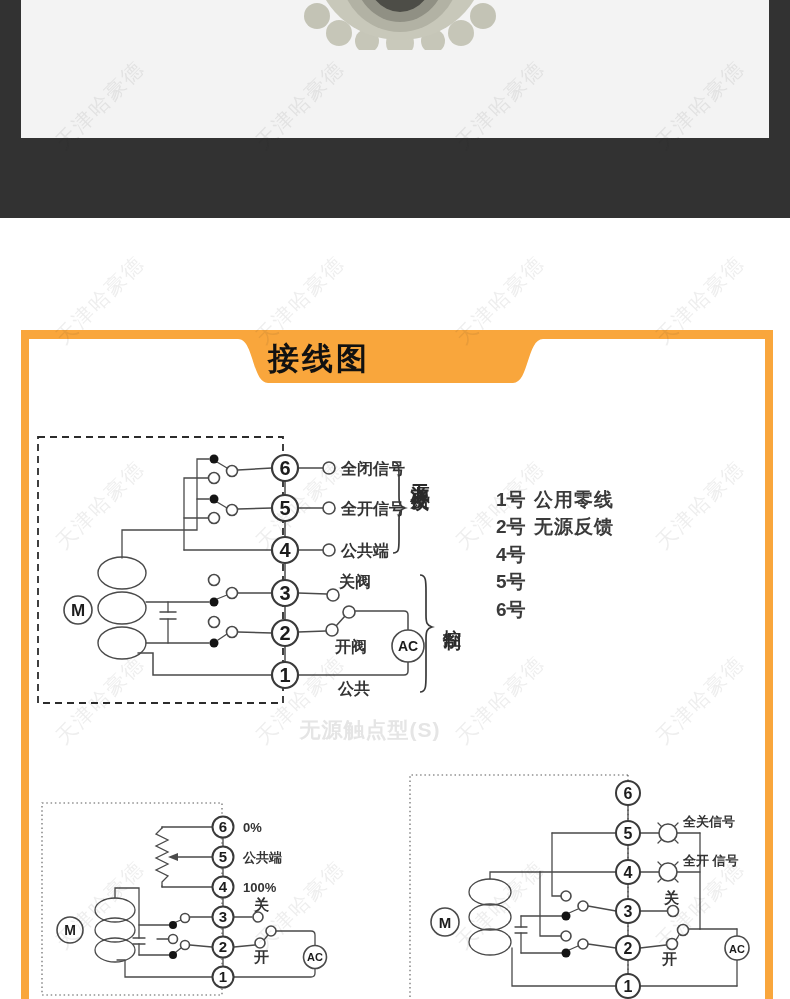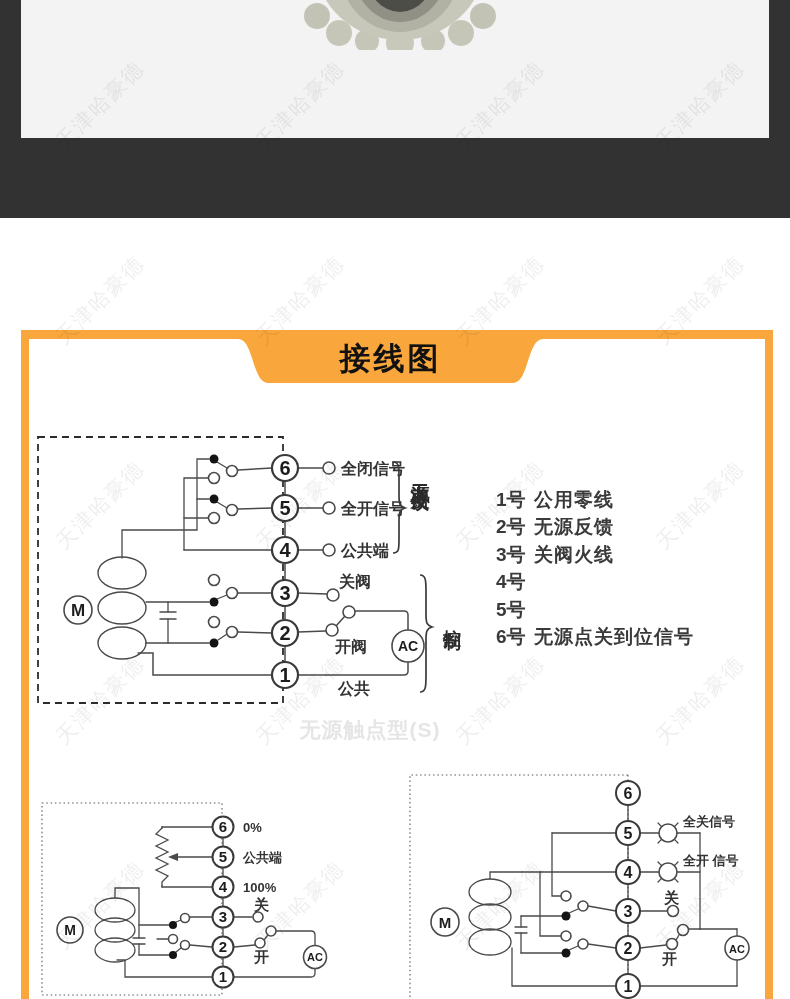--- a/index.html
+++ b/index.html
@@ -5,21 +5,21 @@
   html,body{margin:0;padding:0;background:#1f1f1f;}
   .page{position:relative;width:790px;height:999px;background:#323232;overflow:hidden;
         font-family:"Liberation Sans", sans-serif;}
   .abs{position:absolute;}
   .photo-strip{left:21px;top:0;width:748px;height:138px;background:#f3f3f3;}
   .white-area{left:0;top:218px;width:790px;height:781px;background:#ffffff;}
   .panel{left:21px;top:330px;width:752px;height:669px;background:#ffffff;}
   .panel-border-left{left:21px;top:330px;width:8px;height:669px;background:#F9A63C;}
   .panel-border-right{left:765px;top:330px;width:8px;height:669px;background:#F9A63C;}
   .banner-svg{left:21px;top:330px;}
-  .banner-title{left:268px;top:336px;width:245px;height:46px;line-height:46px;text-align:center;
+  .banner-title{left:268px;top:336px;width:245px;height:46px;line-height:46px;
         font-size:31px;font-weight:700;color:#111;letter-spacing:3px;}
   .caption{left:260px;top:716px;width:220px;text-align:center;font-size:21px;font-weight:700;color:#e5e5e5;letter-spacing:1px;}
   .notes{left:496px;top:486px;}
   .note-row{display:flex;height:27.5px;align-items:center;font-size:19px;font-weight:700;color:#3a3a3a;}
   .note-num{width:38px;}
   .note-label{letter-spacing:1px;}
   .vtext{writing-mode:vertical-rl;text-orientation:upright;font-weight:700;color:#2b2b2b;letter-spacing:3px;}
   .vfeedback{left:407px;top:468px;height:100px;font-size:19px;}
   .vcontrol{left:440px;top:614px;height:48px;font-size:18px;}
   .wm-layer{left:0;top:0;width:790px;height:999px;pointer-events:none;z-index:50;}
@@ -177,32 +177,27 @@
   <div class="abs notes">
     <div class="note-row">
         <span class="note-num">1号</span>
         <span class="note-label">公用零线</span>
       </div>
     <div class="note-row">
         <span class="note-num">2号</span>
         <span class="note-label">无源反馈</span>
       </div>
     <div class="note-row">
-        <span class="note-num">3号</span>
-        <span class="note-label">关阀火线</span>
-      </div>
-    <div class="note-row">
         <span class="note-num">4号</span>
       </div>
     <div class="note-row">
         <span class="note-num">5号</span>
       </div>
     <div class="note-row">
         <span class="note-num">6号</span>
-        <span class="note-label">无源点关到位信号</span>
       </div>
   </div>
 
   <div class="abs caption">无源触点型(S)</div>
 
   <svg class="abs" style="left:30px;top:790px" width="340" height="209" viewBox="0 0 340 209">
     <rect x="12" y="13" width="180" height="192" class="dotrect"></rect>
     <line x1="193" y1="37" x2="193" y2="187" class="wire2"></line>
 
     <g>

